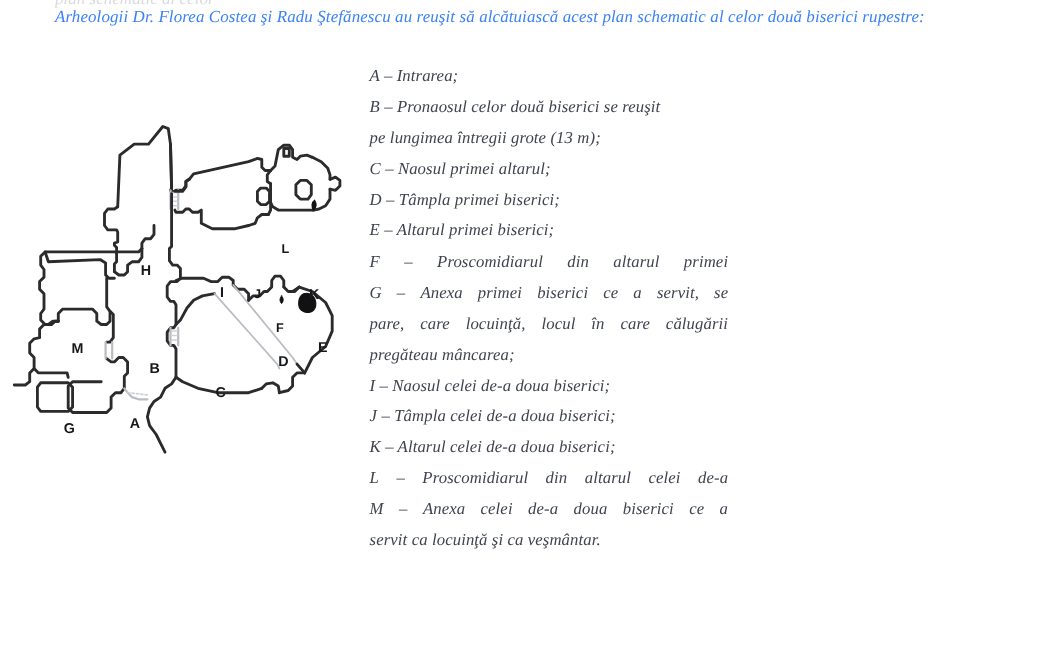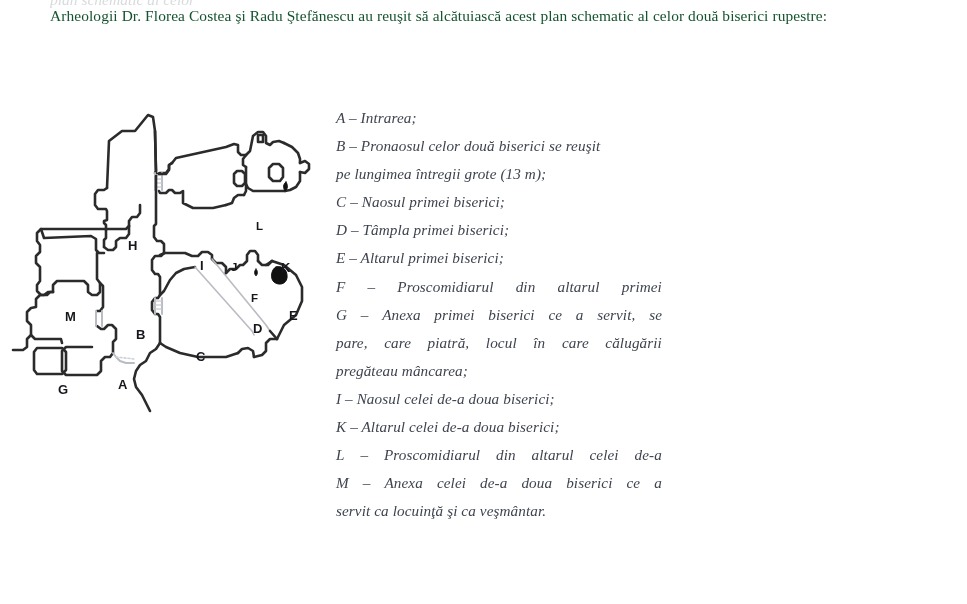--- a/index.html
+++ b/index.html
@@ -37,23 +37,24 @@
     font-size: 15.5px;
     color: #d8dade;
     white-space: nowrap;
     line-height: 18px;
   }
   #intro-text {
     position: absolute;
     left: 50px;
     top: 6px;
     width: 910px;
+    font-style: italic;
     font-size: 15.4px;
     line-height: 20px;
-    color: #14532d;
+    color: #3b82f6;
     white-space: nowrap;
     letter-spacing: 0.1px;
   }
 
   
   #plan {
     position: absolute;
     left: 0px;
     top: 95px;
     width: 330px;
@@ -72,21 +73,20 @@
     font-weight: bold;
     fill: #15171b;
   }
 
   
   #legend {
     position: absolute;
     left: 336px;
     top: 56px;
     width: 326px;
-    margin-top: 48px;
   }
   .legend-line {
     font-style: italic;
     font-size: 15.2px;
     line-height: 28.1px;
     color: #3e434e;
     white-space: nowrap;
     letter-spacing: 0.1px;
   }
   .legend-line.justify {
@@ -221,21 +221,21 @@
       <text class="plan-label-sm" x="256" y="135">L</text>
       <text class="plan-label" x="65" y="226">M</text>
     </g>
   </svg>
 </div>
 
 <div id="legend">
   <div class="legend-line">A – Intrarea;</div>
   <div class="legend-line">B – Pronaosul celor două biserici se reuşit</div>
   <div class="legend-line">pe lungimea întregii grote (13 m);</div>
-  <div class="legend-line">C – Naosul primei biserici;</div>
+  <div class="legend-line">C – Naosul primei altarul;</div>
   <div class="legend-line">D – Tâmpla primei biserici;</div>
   <div class="legend-line">E – Altarul primei biserici;</div>
   <div class="legend-line justify">
       <span>F</span>
       <span>–</span>
       <span>Proscomidiarul</span>
       <span>din</span>
       <span>altarul</span>
       <span>primei</span>
     </div>
@@ -246,28 +246,29 @@
       <span>primei</span>
       <span>biserici</span>
       <span>ce</span>
       <span>a</span>
       <span>servit,</span>
       <span>se</span>
     </div>
   <div class="legend-line justify">
       <span>pare,</span>
       <span>care</span>
-      <span>piatră,</span>
+      <span>locuinţă,</span>
       <span>locul</span>
       <span>în</span>
       <span>care</span>
       <span>călugării</span>
     </div>
   <div class="legend-line">pregăteau mâncarea;</div>
   <div class="legend-line">I – Naosul celei de-a doua biserici;</div>
+  <div class="legend-line">J – Tâmpla celei de-a doua biserici;</div>
   <div class="legend-line">K – Altarul celei de-a doua biserici;</div>
   <div class="legend-line justify">
       <span>L</span>
       <span>–</span>
       <span>Proscomidiarul</span>
       <span>din</span>
       <span>altarul</span>
       <span>celei</span>
       <span>de-a</span>
     </div>

